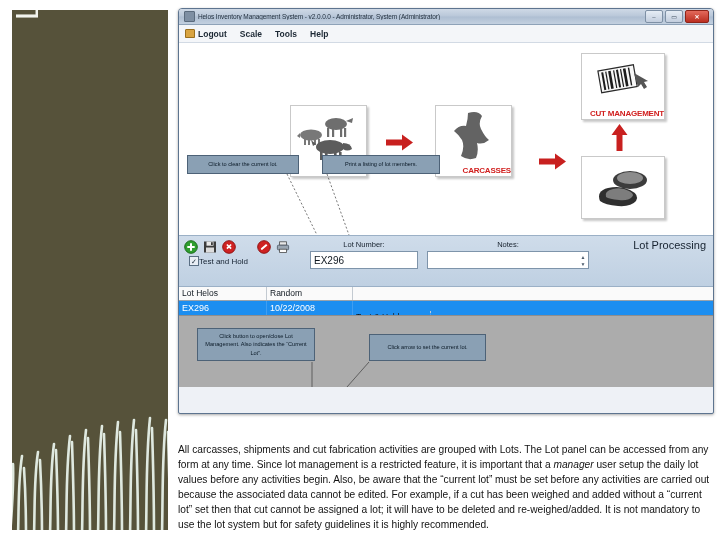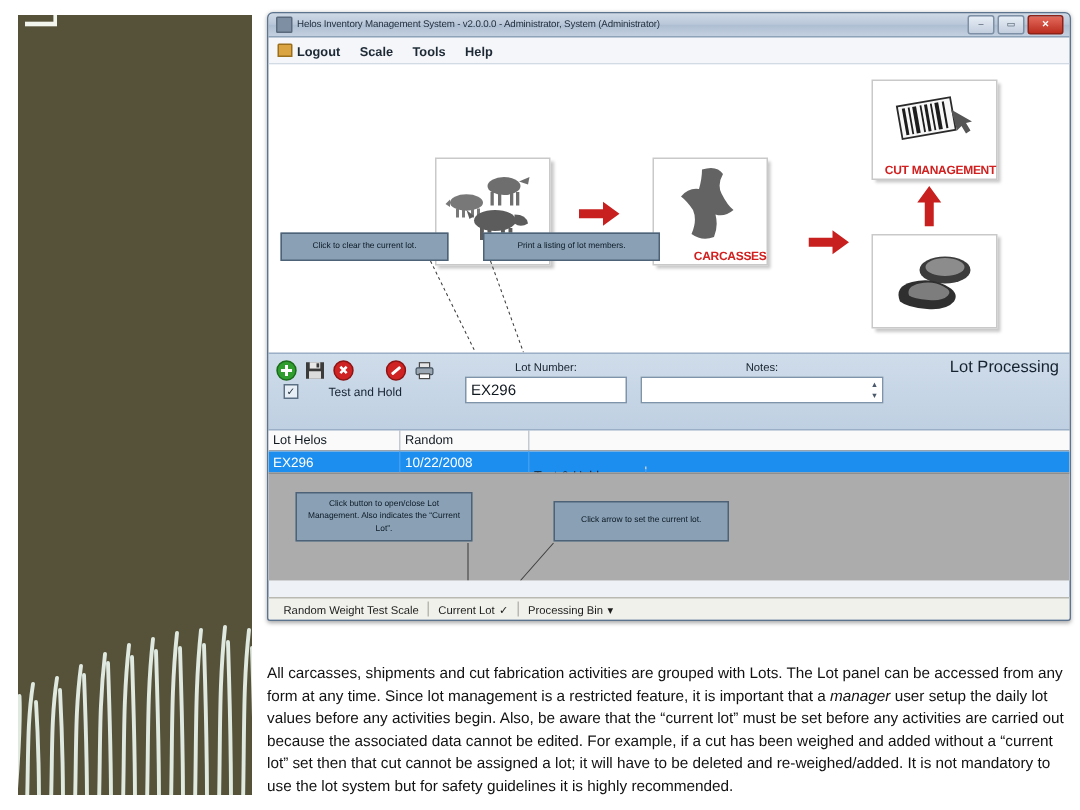--- a/index.html
+++ b/index.html
@@ -115,21 +115,21 @@
   #lot-panel{
     position:relative;
     background:linear-gradient(180deg,#cfdcea 0%,#bfd0e2 100%);
     border-top:1px solid #9bb0c6;border-bottom:1px solid #9bb0c6;
     height:50px;
   }
   #lot-toolbar{display:flex;align-items:flex-start;height:100%;padding:3px 5px 0 5px;position:relative;}
   .tool-icons{display:flex;align-items:center;gap:5px;padding-top:1px;}
   .ticon{width:14px;height:14px;flex:none;}
   #testhold-row{
-    position:absolute;left:10px;top:20px;display:flex;align-items:center;gap:20px;
+    position:absolute;left:10px;top:20px;display:flex;align-items:center;gap:0;
   }
   .chk{
     width:8px;height:8px;border:1px solid #5a6f84;background:#e8eef5;
     display:flex;align-items:center;justify-content:center;
     font-size:7px;color:#1b2b3a;line-height:1;
   }
   #testhold-label{font-size:8px;color:#152231;}
 
   .field-group{position:absolute;}
   .field-label{font-size:7.5px;color:#17222e;margin-bottom:2px;text-align:center;}
@@ -427,29 +427,18 @@
           <line x1="133" y1="46" x2="133" y2="71"></line>
           <line x1="190" y1="46" x2="168" y2="71"></line>
         </g>
       </svg>
 
       <div class="callout" style="left:18px;top:12px;width:118px;height:33px;display:flex;align-items:center;justify-content:center;">Click button to open/close Lot Management. Also indicates the “Current Lot”.</div>
       <div class="callout" style="left:190px;top:18px;width:117px;height:27px;display:flex;align-items:center;justify-content:center;">Click arrow to set the current lot.</div>
     </div>
   </div>
 
-  <div id="statusbar">
-    <div class="status-seg">Random Weight Test Scale</div>
-    <div class="status-seg">
-      <span>Current Lot</span>
-      <span>✓</span>
-    </div>
-    <div class="status-seg">
-      <span>Processing Bin</span>
-      <span>▾</span>
-    </div>
-  </div>
 
 </div>
 
 <div id="body-text">
   <span>All carcasses, shipments and cut fabrication activities are grouped with Lots. The Lot panel can be accessed from any form at any time. Since lot management is a restricted feature, it is important that a </span><i>manager</i><span> user setup the daily lot values before any activities begin. Also, be aware that the “current lot” must be set before any activities are carried out because the associated data cannot be edited. For example, if a cut has been weighed and added without a “current lot” set then that cut cannot be assigned a lot; it will have to be deleted and re-weighed/added. It is not mandatory to use the lot system but for safety guidelines it is highly recommended.</span>
 </div>
 
 </body></html>

